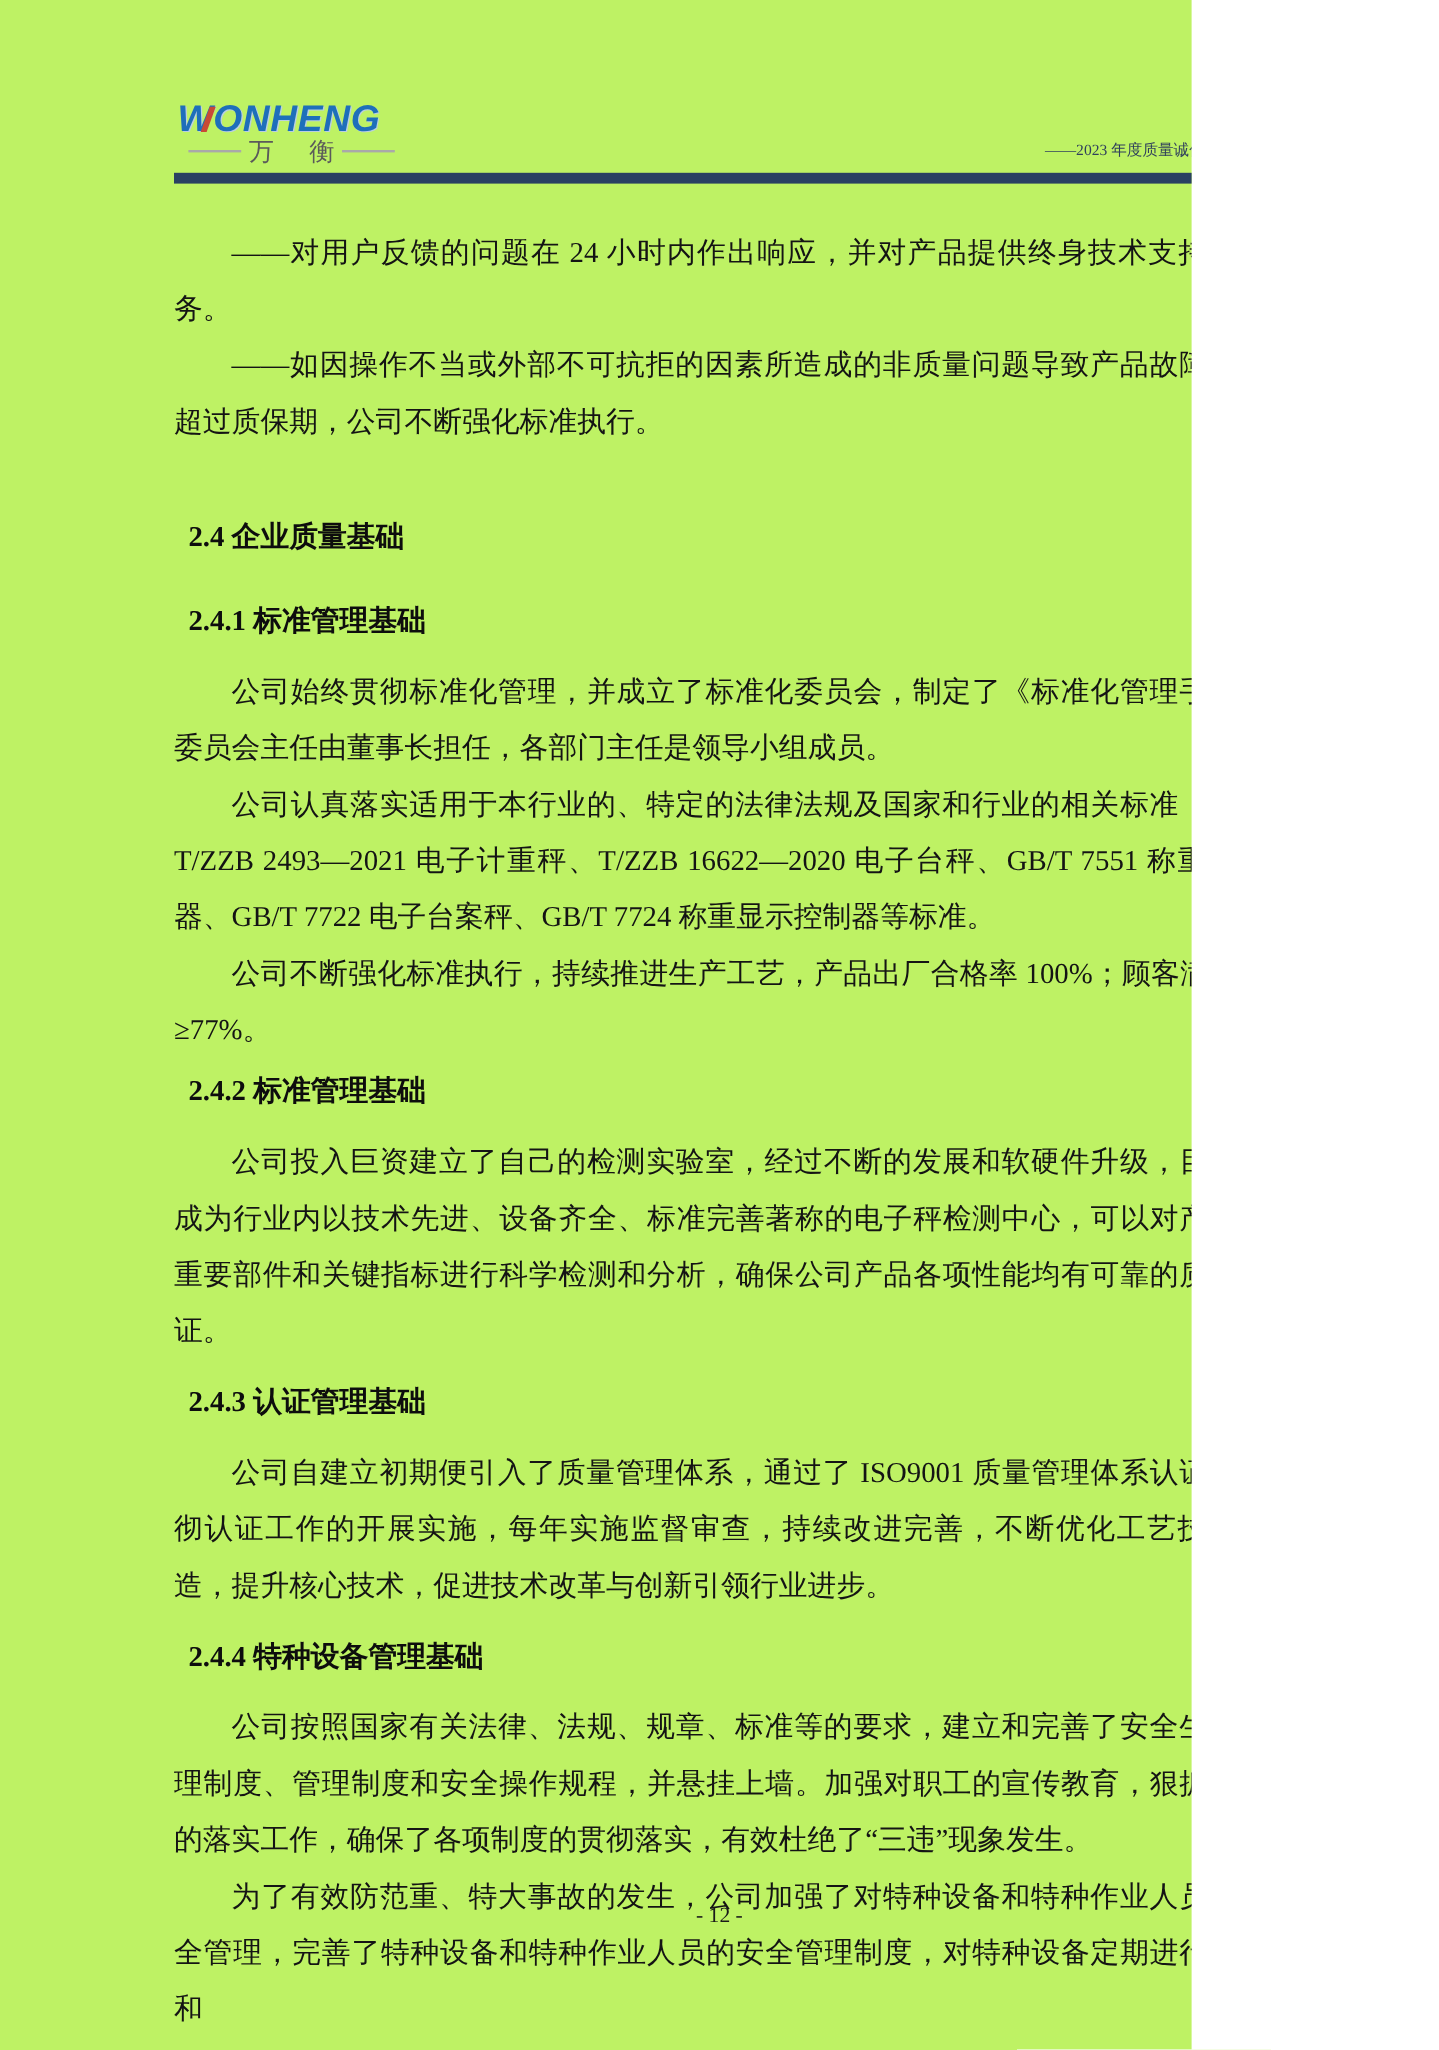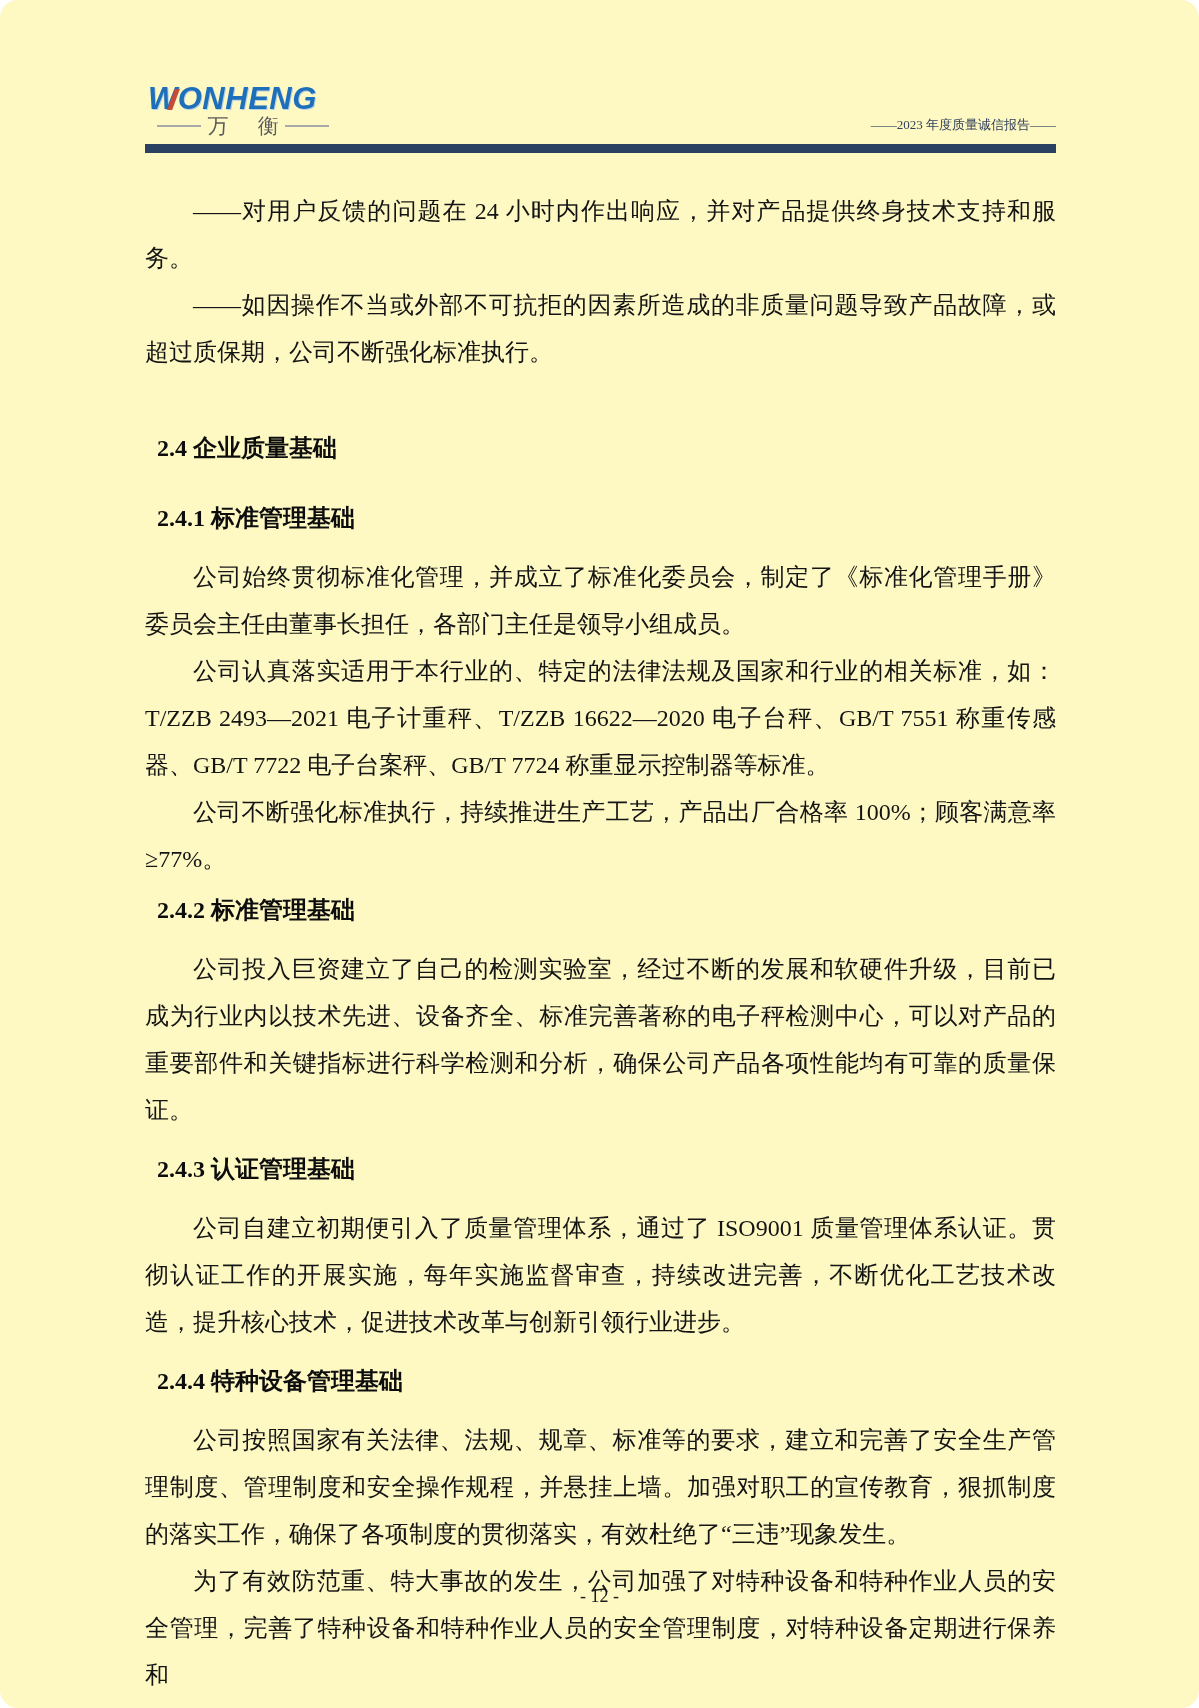--- a/index.html
+++ b/index.html
@@ -1,24 +1,23 @@
 <!DOCTYPE html>
 <html><head>
 <meta charset="utf-8">
 <style>
   html, body { margin: 0; padding: 0; background: #ffffff; }
   .page {
     position: relative;
-    width: 1199px;
+    width: 993px;
     height: 1708px;
-    background: #fef9c3;
+    background: #bef264;
     overflow: hidden;
     font-family: "Liberation Serif", "DejaVu Serif", serif;
     color: #141414;
-    border-radius: 18px;
   }
 
   
   .header { position: absolute; top: 0; left: 145px; width: 911px; height: 160px; }
 
   .logo { position: absolute; left: 3px; top: 84px; width: 190px; }
   .logo-en {
     position: relative;
     font-family: "Liberation Sans", sans-serif;
     font-style: italic;

